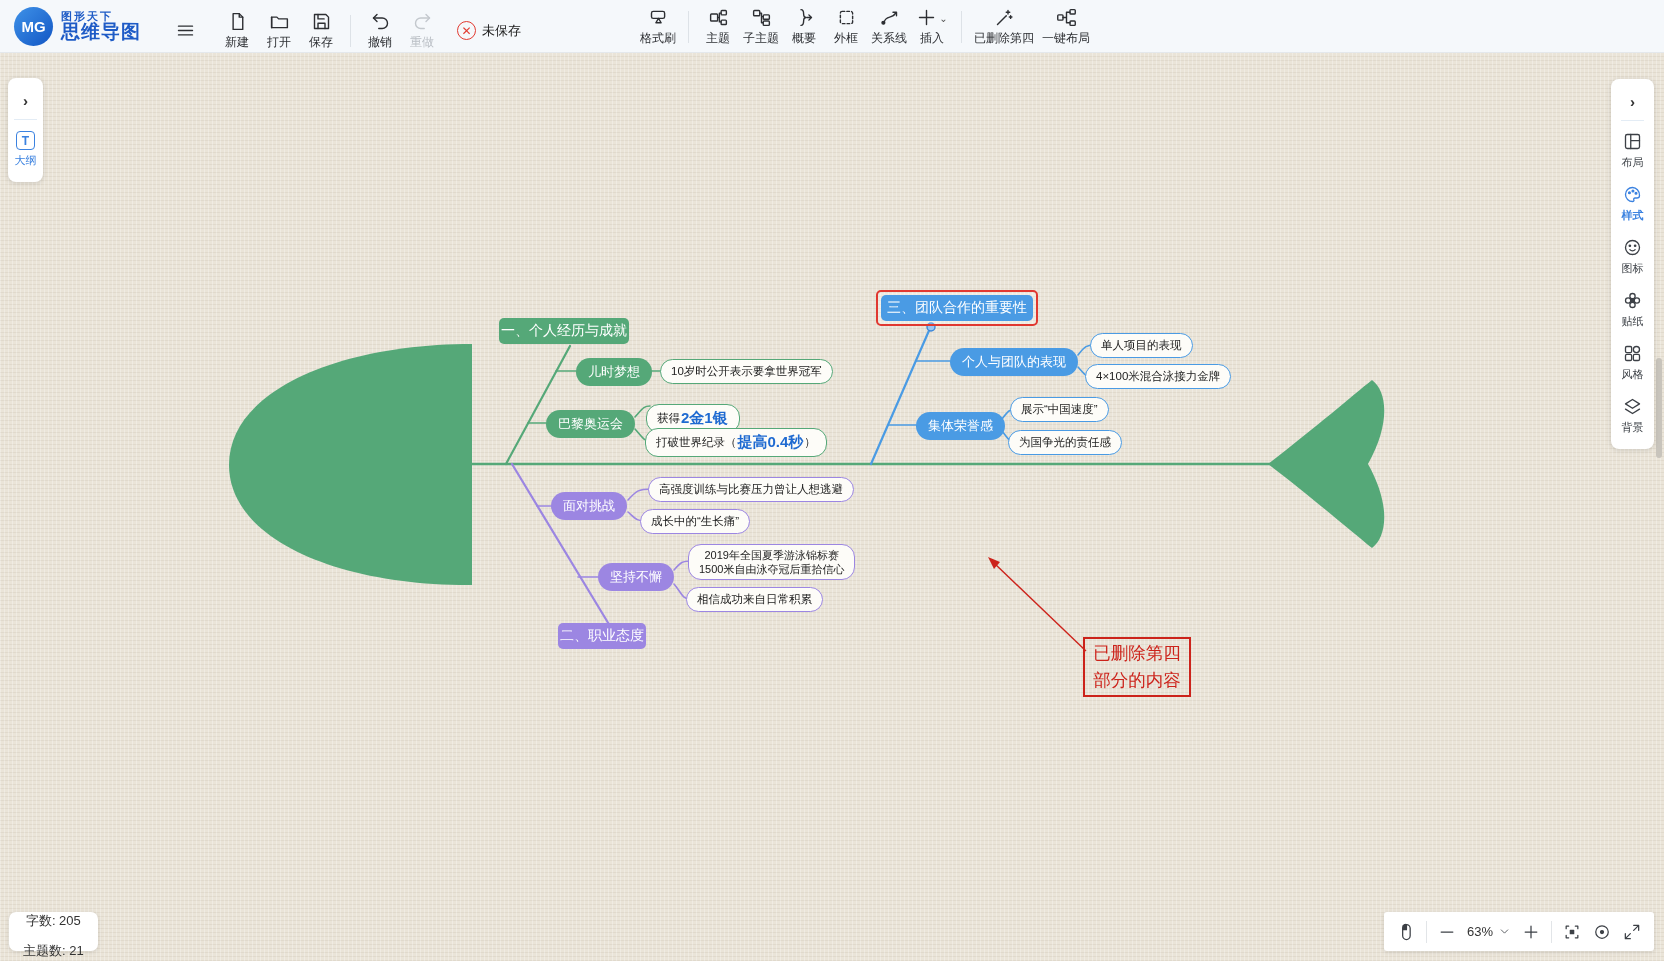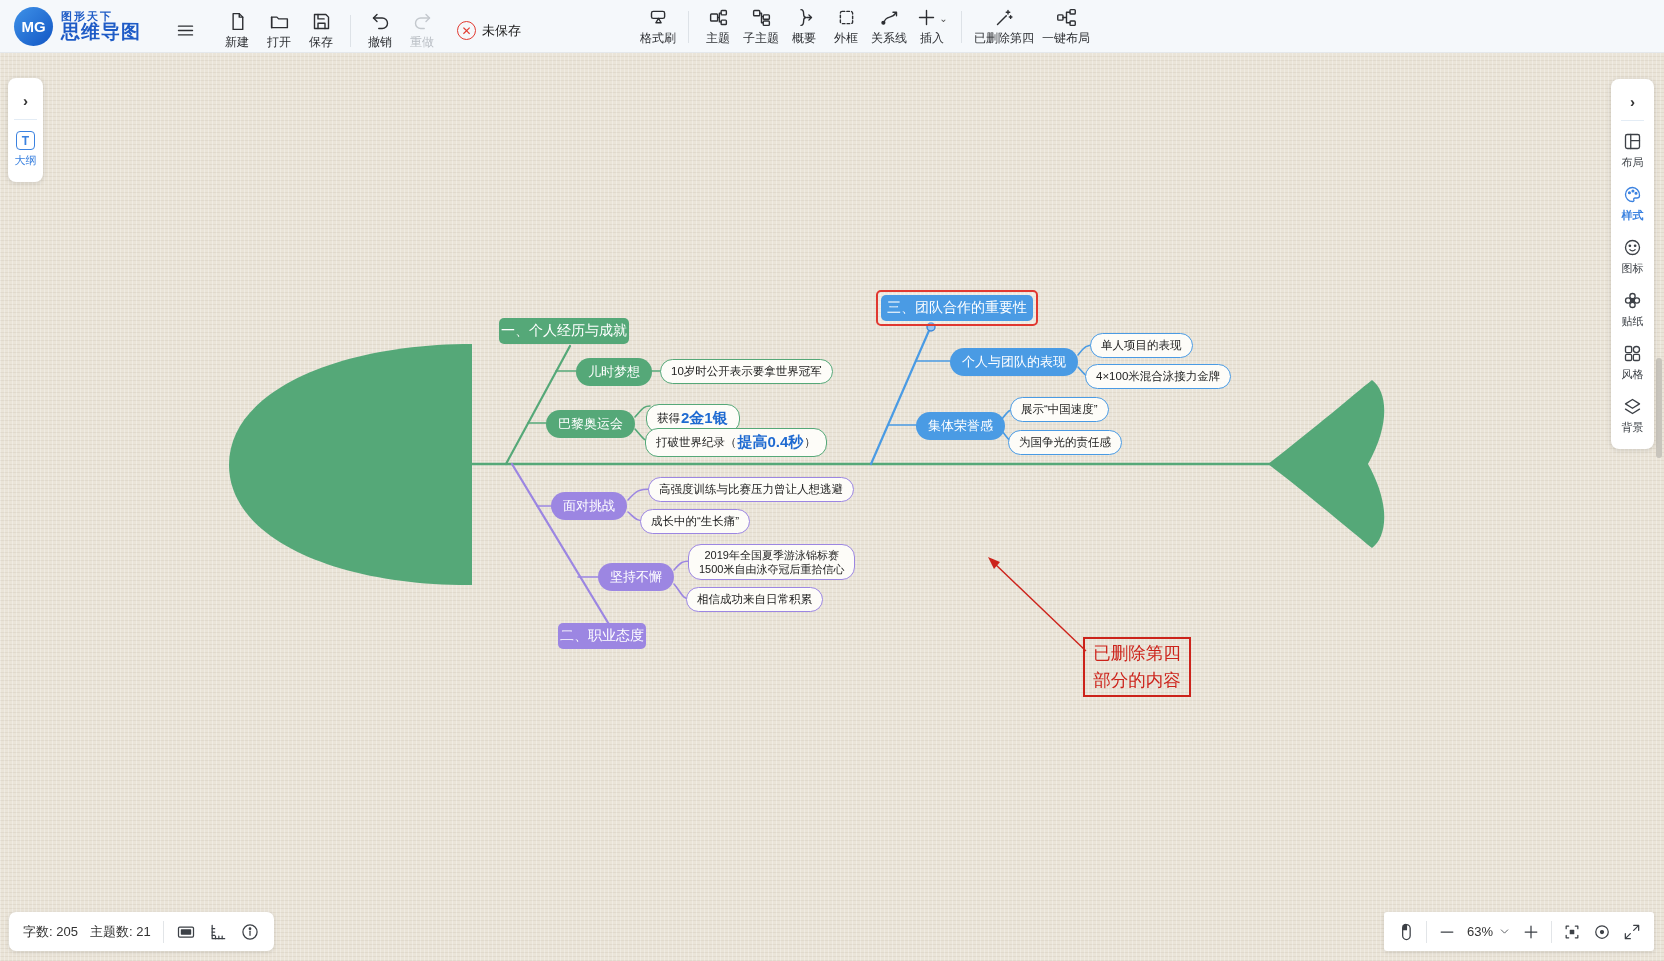--- a/index.html
+++ b/index.html
@@ -60,21 +60,21 @@
     padding:10px 0 4px; cursor:pointer; color:#3c4046; }
   .rp-item .rp-lbl { font-size:11px; color:#3c4046; }
   .rp-item svg { width:21px; height:21px; stroke:#3c4046; stroke-width:1.5; fill:none;
     stroke-linecap:round; stroke-linejoin:round; }
   .rp-item.active .rp-lbl { color:#3b82e0; font-weight:bold; }
   .rp-item.active svg { stroke:#3b82e0; }
 
   
   .bl-bar { position:absolute; left:9px; bottom:10px; height:39px; background:#fff;
     border-radius:7px; box-shadow:0 1px 4px rgba(60,60,60,.15); display:flex;
-    align-items:center; padding:0 14px; gap:12px; z-index:15; font-size:13px; color:#333; }
+    align-items:center; padding:0 14px; gap:12px; z-index:15; font-size:13px; color:#333;flex-direction:column; }
   .br-bar { position:absolute; right:10px; bottom:10px; height:39px; background:#fff;
     border-radius:3px; box-shadow:0 1px 4px rgba(60,60,60,.15); display:flex;
     align-items:center; padding:0 12px; gap:10px; z-index:15; font-size:13px; color:#333; }
   .bar-sep { width:1px; height:22px; background:#e2e5e8; }
   .bar-ic { width:20px; height:20px; stroke:#3c4046; stroke-width:1.5; fill:none;
     stroke-linecap:round; stroke-linejoin:round; cursor:pointer; }
   .zoom-pct { display:flex; align-items:center; gap:5px; cursor:pointer; }
 
   .vscroll { position:absolute; right:2px; top:358px; width:6px; height:100px;
     background:#c8c4bc; border-radius:3px; z-index:14; }

